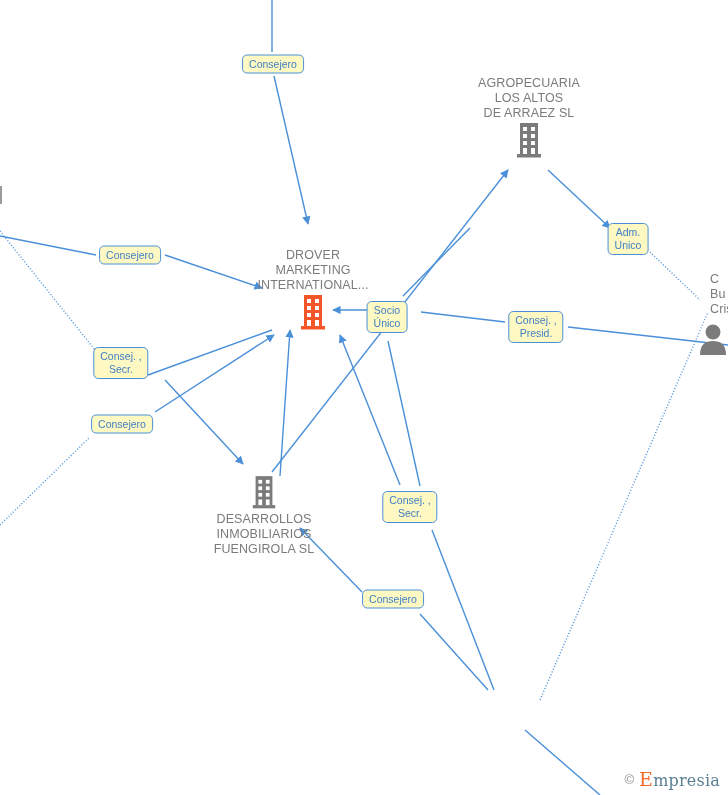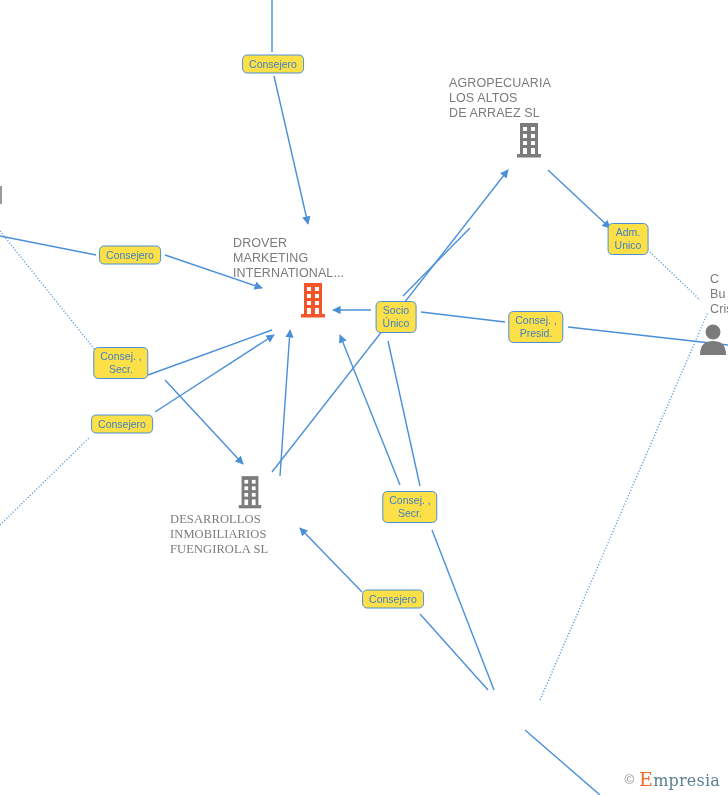--- a/index.html
+++ b/index.html
@@ -23,21 +23,21 @@
     left: 0;
     top: 0;
     width: 728px;
     height: 795px;
   }
   
   .node {
     position: absolute;
     width: 160px;
     margin-left: -80px;
-    text-align: left;
+    text-align: center;
     user-select: none;
   }
   .node-label {
     font-size: 12.5px;
     line-height: 15px;
     color: #7b7b7b;
     letter-spacing: .1px;
     white-space: pre-line;
   }
   .node-label.below {
@@ -46,21 +46,21 @@
   .node-icon {
     display: block;
     margin: 0 auto;
   }
   
   .edge-label {
     position: absolute;
     box-sizing: border-box;
     border: 1px solid #4a90d9;
     border-radius: 5px;
-    background: #fde047;
+    background: #fef9c3;
     color: #3f7fc4;
     font-size: 10.5px;
     line-height: 13px;
     text-align: center;
     padding: 2px 6px;
     white-space: pre-line;
     transform: translate(-50%, -50%);
   }
   
   #watermark {
@@ -132,21 +132,21 @@
 
       <path d="M 488 690 L 420 614"></path>
       <path d="M 362 592 L 300 528" marker-end="url(#arrow)"></path>
 
       <path d="M 540 700 L 708 312" stroke-dasharray="1 2"></path>
 
       <path d="M 525 730 L 600 795"></path>
     </g>
   </svg>
 
-  <div class="node" style="left:313px; top:236px;">
+  <div class="node" style="left:313px; top:248px;">
     <div class="node-label">DROVER
 MARKETING
 INTERNATIONAL...</div>
     <svg class="node-icon" width="30" height="38" viewBox="0 0 30 38">
       <rect x="6" y="2" width="18" height="31" fill="#f4562a"></rect>
       <rect x="3" y="33" width="24" height="3.5" fill="#f4562a"></rect>
       <rect x="9" y="6" width="4" height="4" fill="#ffffff"></rect>
       <rect x="17" y="6" width="4" height="4" fill="#ffffff"></rect>
       <rect x="9" y="13" width="4" height="4" fill="#ffffff"></rect>
       <rect x="17" y="13" width="4" height="4" fill="#ffffff"></rect>
@@ -168,21 +168,21 @@
       <rect x="17" y="6" width="4" height="4" fill="#ffffff"></rect>
       <rect x="9" y="13" width="4" height="4" fill="#ffffff"></rect>
       <rect x="17" y="13" width="4" height="4" fill="#ffffff"></rect>
       <rect x="9" y="20" width="4" height="4" fill="#ffffff"></rect>
       <rect x="17" y="20" width="4" height="4" fill="#ffffff"></rect>
       <rect x="9" y="27" width="4" height="6" fill="#ffffff"></rect>
       <rect x="17" y="27" width="4" height="6" fill="#ffffff"></rect>
     </svg>
   </div>
 
-  <div class="node" style="left:250px; top:474px;font-family:Liberation Serif, serif;">
+  <div class="node" style="left:264px; top:474px;">
     <svg class="node-icon" width="28" height="36" viewBox="0 0 30 38">
       <rect x="6" y="2" width="18" height="31" fill="#7b7b7b"></rect>
       <rect x="3" y="33" width="24" height="3.5" fill="#7b7b7b"></rect>
       <rect x="9" y="6" width="4" height="4" fill="#ffffff"></rect>
       <rect x="17" y="6" width="4" height="4" fill="#ffffff"></rect>
       <rect x="9" y="13" width="4" height="4" fill="#ffffff"></rect>
       <rect x="17" y="13" width="4" height="4" fill="#ffffff"></rect>
       <rect x="9" y="20" width="4" height="4" fill="#ffffff"></rect>
       <rect x="17" y="20" width="4" height="4" fill="#ffffff"></rect>
       <rect x="9" y="27" width="4" height="6" fill="#ffffff"></rect>
@@ -204,21 +204,21 @@
     </svg>
   </div>
 
   <div style="position:absolute; left:-4px; top:186px; width:6px; height:18px; background:#9a9a9a;"></div>
 
   <div class="edge-label" style="left:273px; top:64px;">Consejero</div>
   <div class="edge-label" style="left:130px; top:255px;">Consejero</div>
   <div class="edge-label" style="left:121px; top:363px;">Consej. ,
 Secr.</div>
   <div class="edge-label" style="left:122px; top:424px;">Consejero</div>
-  <div class="edge-label" style="left:396px; top:317px;">Socio
+  <div class="edge-label" style="left:387px; top:317px;">Socio
 Único</div>
   <div class="edge-label" style="left:536px; top:327px;">Consej. ,
 Presid.</div>
   <div class="edge-label" style="left:628px; top:239px;">Adm.
 Unico</div>
   <div class="edge-label" style="left:410px; top:507px;">Consej. ,
 Secr.</div>
   <div class="edge-label" style="left:393px; top:599px;">Consejero</div>
 
   <div id="watermark">

